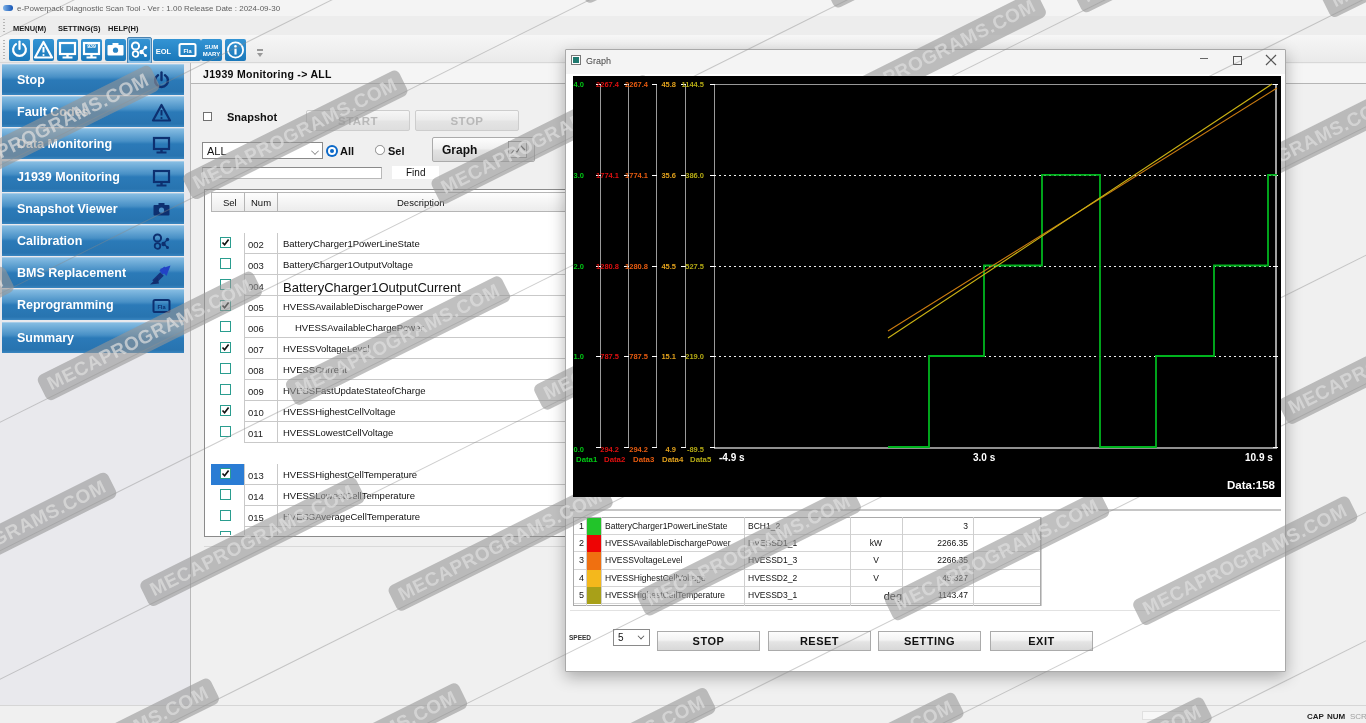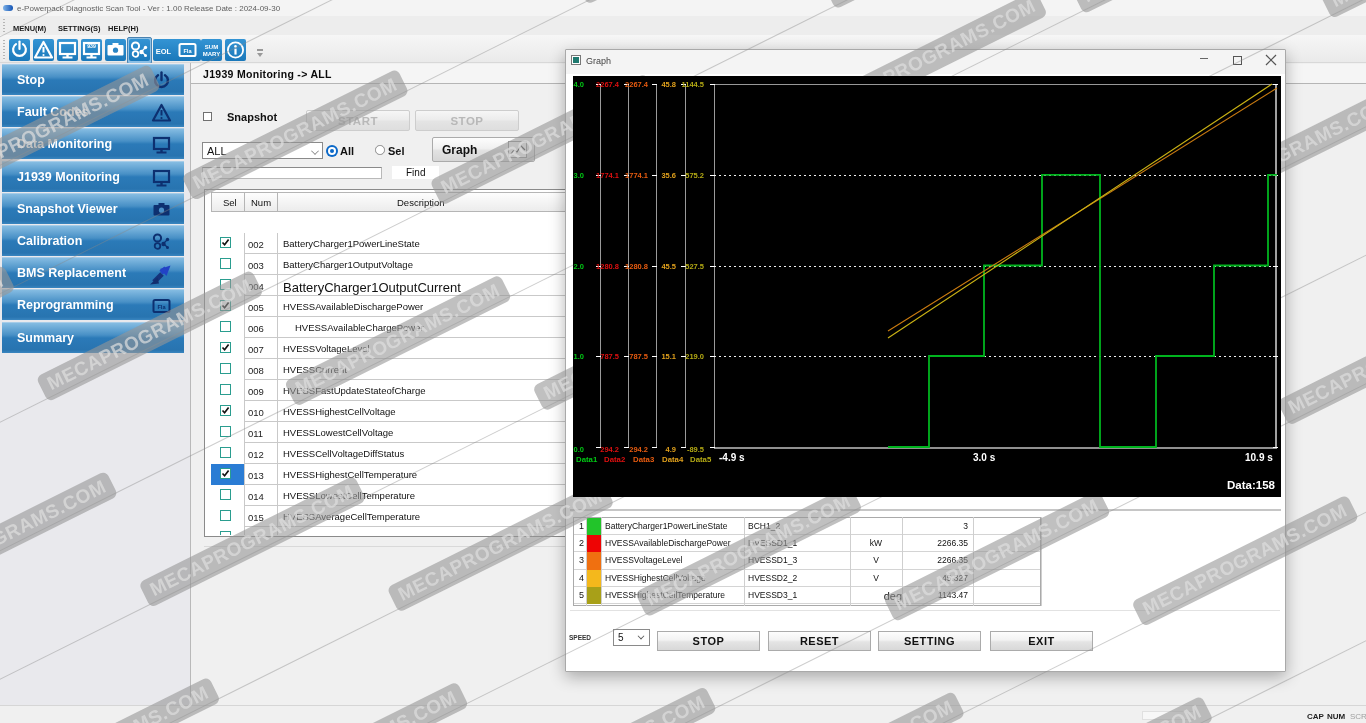--- a/index.html
+++ b/index.html
@@ -268,28 +268,20 @@
       <div style="position:absolute;left:37px;top:6px;font-size:9.5px;color:#222;">010</div>
       <div style="position:absolute;left:72px;top:5px;font-size:9.5px;color:#111;">HVESSHighestCellVoltage</div>
     </div>
 <div style="position:absolute;left:0;top:210px;width:355px;height:21px;border-bottom:1px solid #c9c9c9;">
       <div style="position:absolute;left:0;top:0;width:33px;height:21px;background:#fff;"></div>
       <div style="position:absolute;left:9px;top:3.5px;width:11px;height:11px;background:#fff;border:1px solid #2a9d8f;line-height:6px;"></div>
       <div style="position:absolute;left:33px;top:0;width:1px;height:21px;background:#c9c9c9;"></div>
       <div style="position:absolute;left:66px;top:0;width:1px;height:21px;background:#c9c9c9;"></div>
       <div style="position:absolute;left:37px;top:6px;font-size:9.5px;color:#222;">011</div>
       <div style="position:absolute;left:72px;top:5px;font-size:9.5px;color:#111;">HVESSLowestCellVoltage</div>
-    </div>
-<div style="position:absolute;left:0;top:231px;width:355px;height:21px;border-bottom:1px solid #c9c9c9;">
-      <div style="position:absolute;left:0;top:0;width:33px;height:21px;background:#fff;"></div>
-      <div style="position:absolute;left:9px;top:3.5px;width:11px;height:11px;background:#fff;border:1px solid #2a9d8f;line-height:6px;"></div>
-      <div style="position:absolute;left:33px;top:0;width:1px;height:21px;background:#c9c9c9;"></div>
-      <div style="position:absolute;left:66px;top:0;width:1px;height:21px;background:#c9c9c9;"></div>
-      <div style="position:absolute;left:37px;top:6px;font-size:9.5px;color:#222;">012</div>
-      <div style="position:absolute;left:72px;top:5px;font-size:9.5px;color:#111;">HVESSCellVoltageDiffStatus</div>
     </div>
 <div style="position:absolute;left:0;top:252px;width:355px;height:21px;border-bottom:1px solid #c9c9c9;">
       <div style="position:absolute;left:0;top:0;width:33px;height:21px;background:#2a7cd4;"></div>
       <div style="position:absolute;left:9px;top:3.5px;width:11px;height:11px;background:#fff;border:1px solid #2a9d8f;line-height:6px;"><svg width="9" height="9" viewBox="0 0 9 9">
           <path d="M1.5 4.5 L3.6 6.8 L7.6 1.6" fill="none" stroke="#111" stroke-width="1.7"></path>
         </svg></div>
       <div style="position:absolute;left:33px;top:0;width:1px;height:21px;background:#c9c9c9;"></div>
       <div style="position:absolute;left:66px;top:0;width:1px;height:21px;background:#c9c9c9;"></div>
       <div style="position:absolute;left:37px;top:6px;font-size:9.5px;color:#222;">013</div>
       <div style="position:absolute;left:72px;top:5px;font-size:9.5px;color:#111;">HVESSHighestCellTemperature</div>
@@ -391,21 +383,21 @@
 <div style="position:absolute;left:23px;top:276px;width:52px;text-align:right;font-size:7.5px;font-weight:bold;color:#e85c10;">787.5</div>
 <div style="position:absolute;left:23px;top:369px;width:52px;text-align:right;font-size:7.5px;font-weight:bold;color:#e85c10;">294.2</div>
 <div style="position:absolute;left:60px;top:379px;font-size:7.8px;font-weight:bold;color:#e85c10;">Data3</div>
 <div style="position:absolute;left:51px;top:4px;width:52px;text-align:right;font-size:7.5px;font-weight:bold;color:#e0a01c;">45.8</div>
 <div style="position:absolute;left:51px;top:95px;width:52px;text-align:right;font-size:7.5px;font-weight:bold;color:#e0a01c;">35.6</div>
 <div style="position:absolute;left:51px;top:186px;width:52px;text-align:right;font-size:7.5px;font-weight:bold;color:#e0a01c;">45.5</div>
 <div style="position:absolute;left:51px;top:276px;width:52px;text-align:right;font-size:7.5px;font-weight:bold;color:#e0a01c;">15.1</div>
 <div style="position:absolute;left:51px;top:369px;width:52px;text-align:right;font-size:7.5px;font-weight:bold;color:#e0a01c;">4.9</div>
 <div style="position:absolute;left:89px;top:379px;font-size:7.8px;font-weight:bold;color:#e0a01c;">Data4</div>
 <div style="position:absolute;left:79px;top:4px;width:52px;text-align:right;font-size:7.5px;font-weight:bold;color:#b4aa14;">1144.5</div>
-<div style="position:absolute;left:79px;top:95px;width:52px;text-align:right;font-size:7.5px;font-weight:bold;color:#b4aa14;">575.2</div>
+<div style="position:absolute;left:79px;top:95px;width:52px;text-align:right;font-size:7.5px;font-weight:bold;color:#b4aa14;">386.0</div>
 <div style="position:absolute;left:79px;top:186px;width:52px;text-align:right;font-size:7.5px;font-weight:bold;color:#b4aa14;">527.5</div>
 <div style="position:absolute;left:79px;top:276px;width:52px;text-align:right;font-size:7.5px;font-weight:bold;color:#b4aa14;">219.0</div>
 <div style="position:absolute;left:79px;top:369px;width:52px;text-align:right;font-size:7.5px;font-weight:bold;color:#b4aa14;">-89.5</div>
 <div style="position:absolute;left:117px;top:379px;font-size:7.8px;font-weight:bold;color:#b4aa14;">Data5</div>
 <div style="position:absolute;left:146px;top:376px;font-size:10px;font-weight:bold;color:#fff;">-4.9 s</div>
 <div style="position:absolute;left:400px;top:376px;font-size:10px;font-weight:bold;color:#fff;">3.0 s</div>
 <div style="position:absolute;left:672px;top:376px;font-size:10px;font-weight:bold;color:#fff;">10.9 s</div>
 <div style="position:absolute;left:654px;top:403px;font-size:11.5px;font-weight:bold;color:#fff;">Data:158</div>
 <div style="position:absolute;left:0;top:0;width:708px;height:421px;"><svg width="708" height="421" viewBox="0 0 708 421">
         <polyline points="315,371 356,371 356,280 411,280 411,189.5 469,189.5 469,98.80000000000001 527,98.80000000000001 527,371 583,371 583,280 641,280 641,189.5 695,189.5 695,98.80000000000001 704,98.80000000000001" fill="none" stroke="#00b41e" stroke-width="1.8"></polyline>

